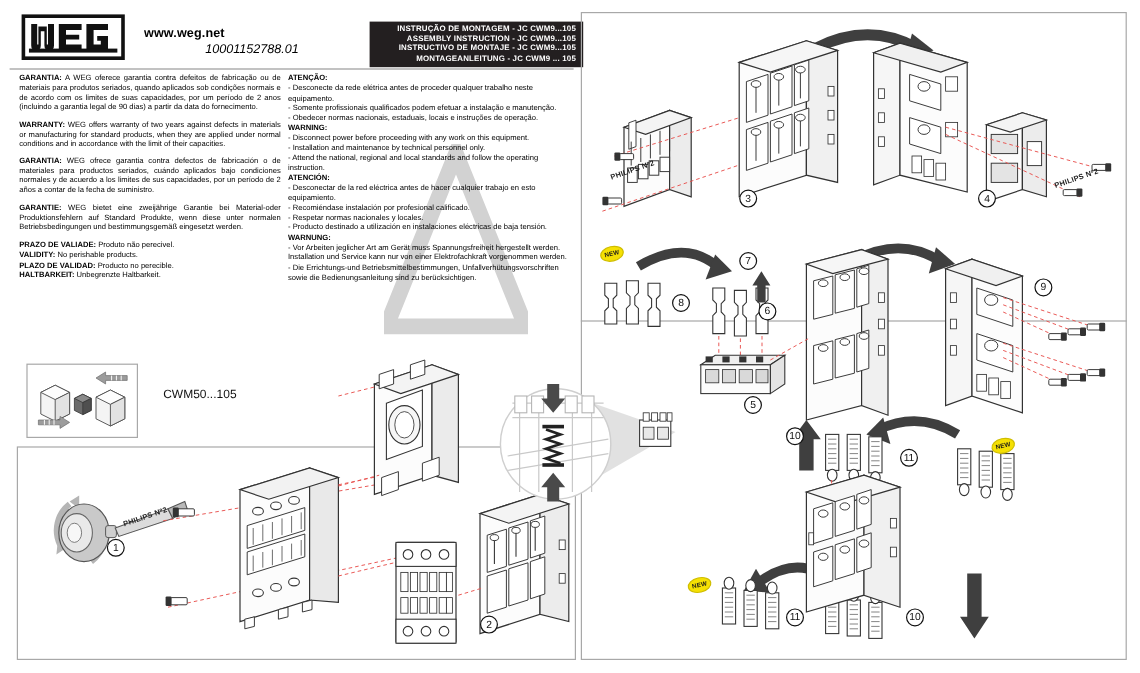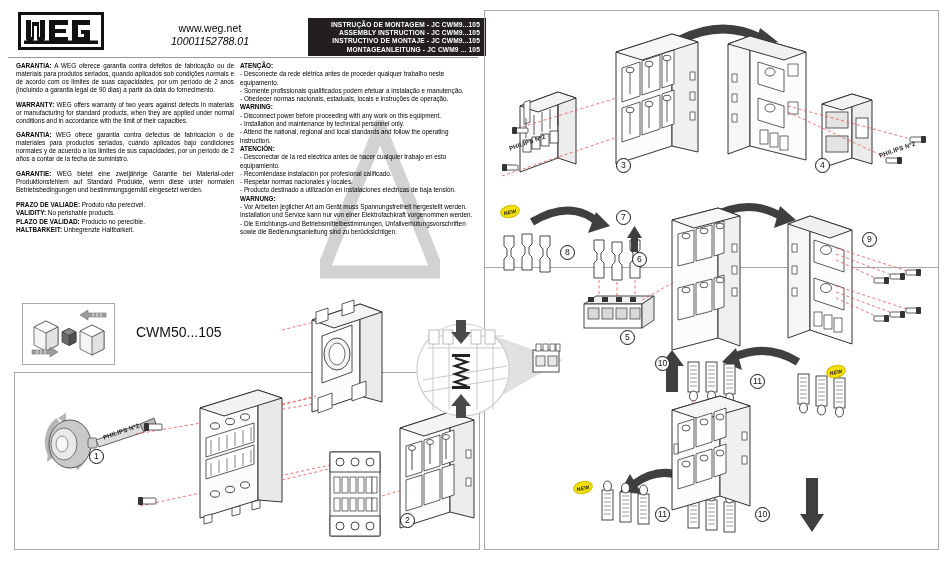--- a/index.html
+++ b/index.html
@@ -35,23 +35,23 @@
     display: flex;
     align-items: center;
     justify-content: center;
     overflow: hidden;
   }
   .weg-logo svg { display: block; }
   .weg-url {
     position: absolute;
     left: 112px; top: 14px;
     width: 180px;
-    text-align: center;
+    text-align: left;
     font-size: 10.5px;
-    font-weight: normal;
+    font-weight: bold;
     line-height: 13px;
     letter-spacing: 0.1px;
   }
   .weg-code {
     position: absolute;
     left: 112px; top: 27px;
     width: 180px;
     text-align: center;
     font-size: 10.5px;
     line-height: 13px;
@@ -160,21 +160,21 @@
   .philips-lbl {
     position: absolute;
     font-size: 6.2px;
     font-weight: bold;
     color: #222;
     white-space: nowrap;
     letter-spacing: 0.2px;
   }
   .model-lbl {
     position: absolute;
-    font-size: 14px;
+    font-size: 10px;
     color: #111;
     white-space: nowrap;
   }
 </style>
 </head>
 <body>
 
 <div class="page">
 
   <div class="header">

